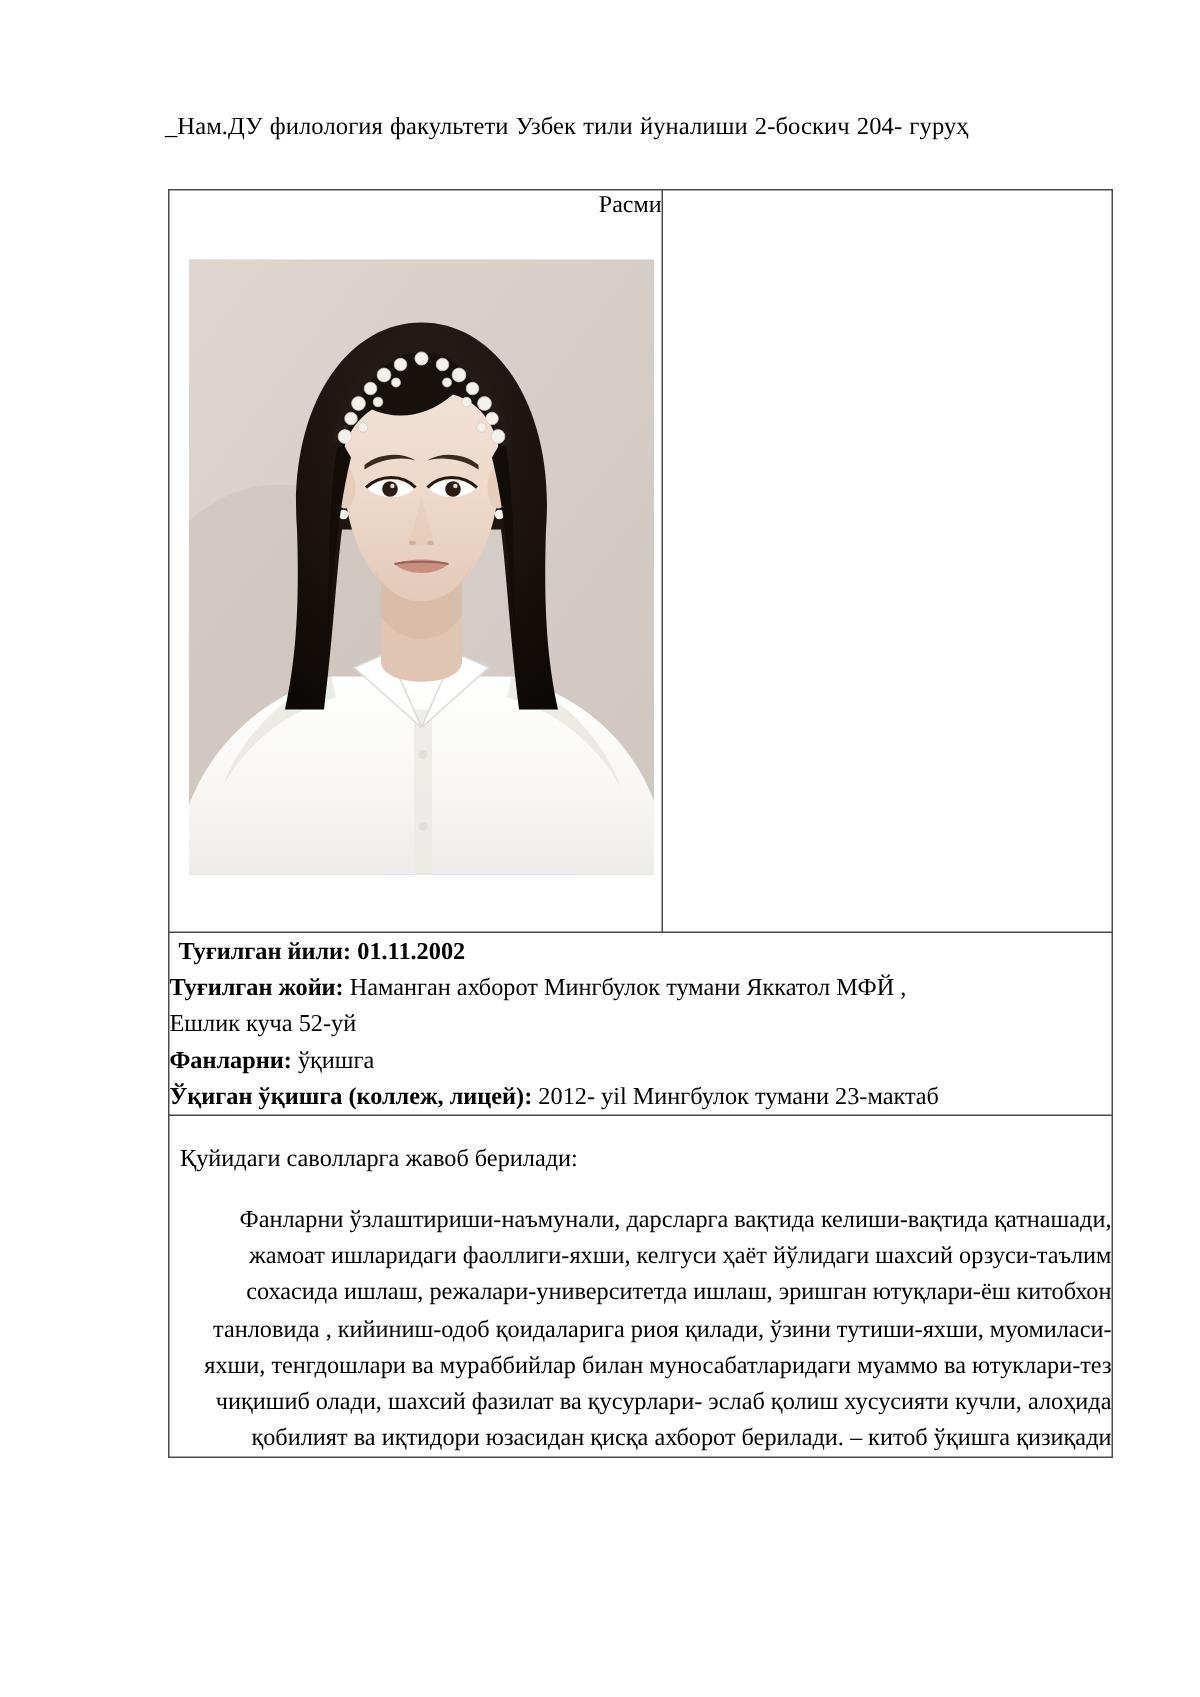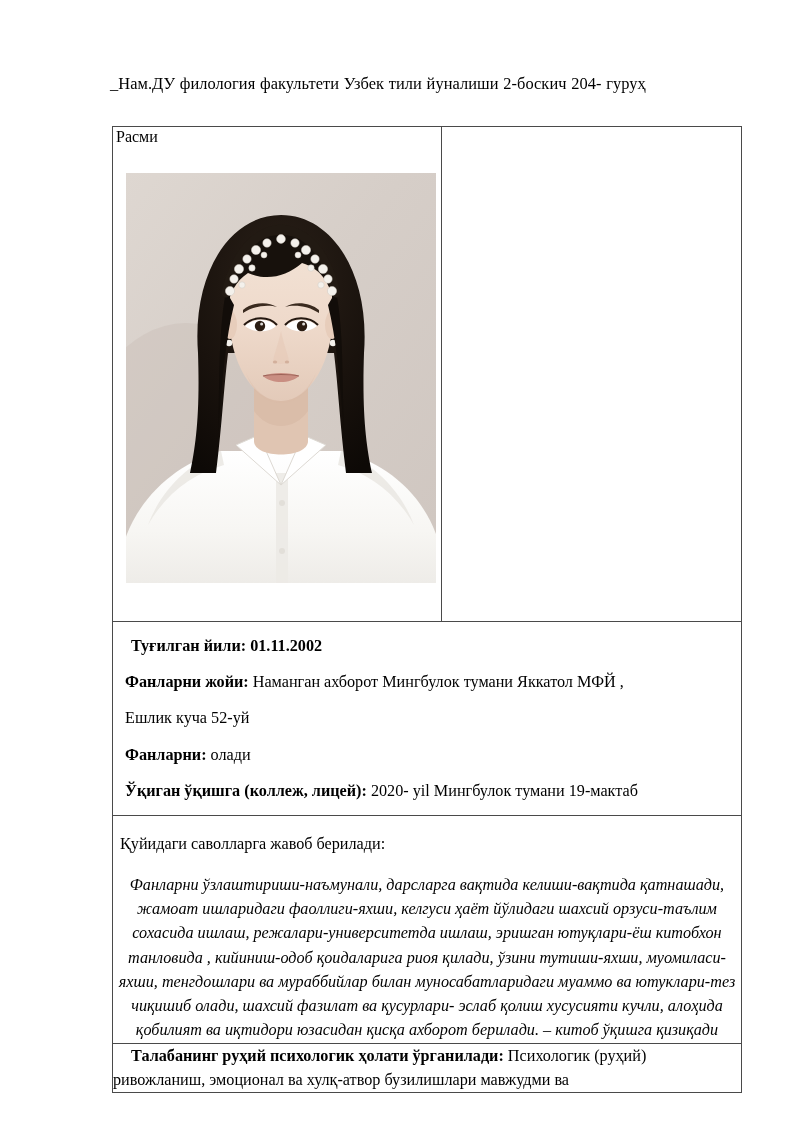--- a/index.html
+++ b/index.html
@@ -62,20 +62,21 @@
     padding: 6px 0 0 8px;
     position: relative;
   }
   .photo-spacer-cell {
     width: 299px;
   }
   .photo-label {
     font-size: 16px;
     line-height: 20px;
     padding-left: 3px;
+    text-align: right;
   }
 
   
   .photo-frame {
     position: absolute;
     left: 13px;
     top: 46px;
     width: 310px;
     height: 410px;
     overflow: hidden;
@@ -87,41 +88,40 @@
     height: 410px;
   }
 
   
   .info-cell {
     padding: 6px 8px 7px 10px;
     font-size: 16.2px;
     line-height: 24.2px;
   }
   .info-cell p {
-    margin: 12px;
+    margin: 0;
   }
   .info-cell .lead {
     padding-left: 6px;
   }
   .lbl {
     font-weight: bold;
   }
   .answers-cell {
     padding: 6px 8px 8px 10px;
     font-size: 16.2px;
     line-height: 24.3px;
   }
   .answers-cell .heading {
     font-weight: normal;
     padding-left: 7px;
   }
   .answers-cell .body {
     margin: 0;
-    text-align: center;
-    font-style: italic;
+    text-align: right;
   }
   .state-cell {
     padding: 6px 8px 6px 10px;
     font-size: 16.2px;
     line-height: 24.3px;
   }
   .state-cell .body {
     margin: 0;
   }
   .state-cell .heading-inline {
@@ -257,49 +257,41 @@
         <td class="photo-spacer-cell"></td>
       </tr>
 
       <tr>
         <td class="info-cell" colspan="2">
           <p class="lead">
             <span class="lbl">Туғилган йили:</span>
             <span class="lbl">01.11.2002</span>
           </p>
           <p>
-            <span class="lbl">Фанларни жойи:</span>
+            <span class="lbl">Туғилган жойи:</span>
             <span>Наманган ахборот Мингбулок  тумани Яккатол МФЙ ,</span>
           </p>
           <p>
             <span>Ешлик куча 52-уй</span>
           </p>
           <p>
             <span class="lbl">Фанларни:</span>
-            <span>олади</span>
+            <span>ўқишга</span>
           </p>
           <p>
             <span class="lbl">Ўқиган ўқишга (коллеж, лицей):</span>
-            <span>2020- yil Мингбулок тумани  19-мактаб</span>
+            <span>2012- yil Мингбулок тумани  23-мактаб</span>
           </p>
         </td>
       </tr>
 
       <tr>
         <td class="answers-cell" colspan="2">
           <p class="heading">Қуйидаги саволларга жавоб берилади:</p>
           <p class="body">Фанларни ўзлаштириши-наъмунали, дарсларга вақтида келиши-вақтида қатнашади, жамоат ишларидаги фаоллиги-яхши, келгуси ҳаёт йўлидаги шахсий орзуси-таълим сохасида ишлаш, режалари-университетда ишлаш, эришган ютуқлари-ёш китобхон танловида , кийиниш-одоб қоидаларига риоя қилади, ўзини тутиши-яхши, муомиласи-яхши, тенгдошлари ва мураббийлар билан муносабатларидаги муаммо ва ютуклари-тез чиқишиб олади, шахсий фазилат ва қусурлари- эслаб қолиш хусусияти кучли, алоҳида қобилият ва иқтидори юзасидан қисқа ахборот берилади. – китоб ўқишга қизиқади</p>
         </td>
       </tr>
 
-      <tr>
-        <td class="state-cell" colspan="2">
-          <p class="body">
-            <span class="heading-inline">Талабанинг руҳий психологик ҳолати ўрганилади:</span>
-            <span>Психологик (руҳий) ривожланиш, эмоционал ва хулқ-атвор бузилишлари мавжудми ва</span>
-          </p>
-        </td>
-      </tr>
 
     </tbody>
   </table>
 
 </div>
 
 </body></html>

